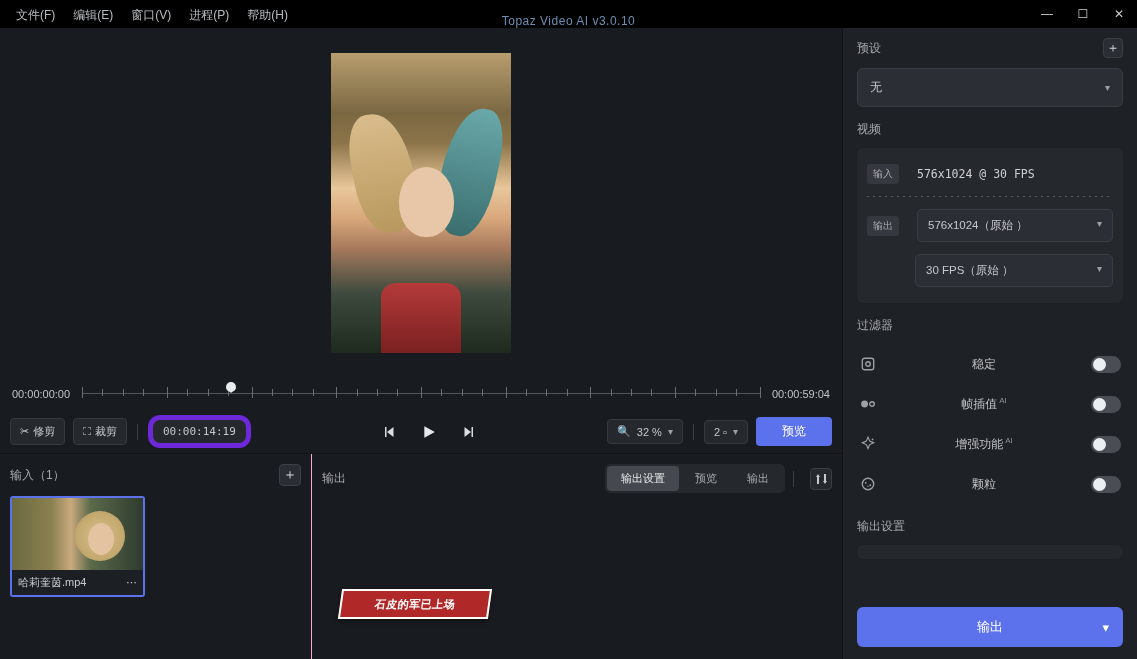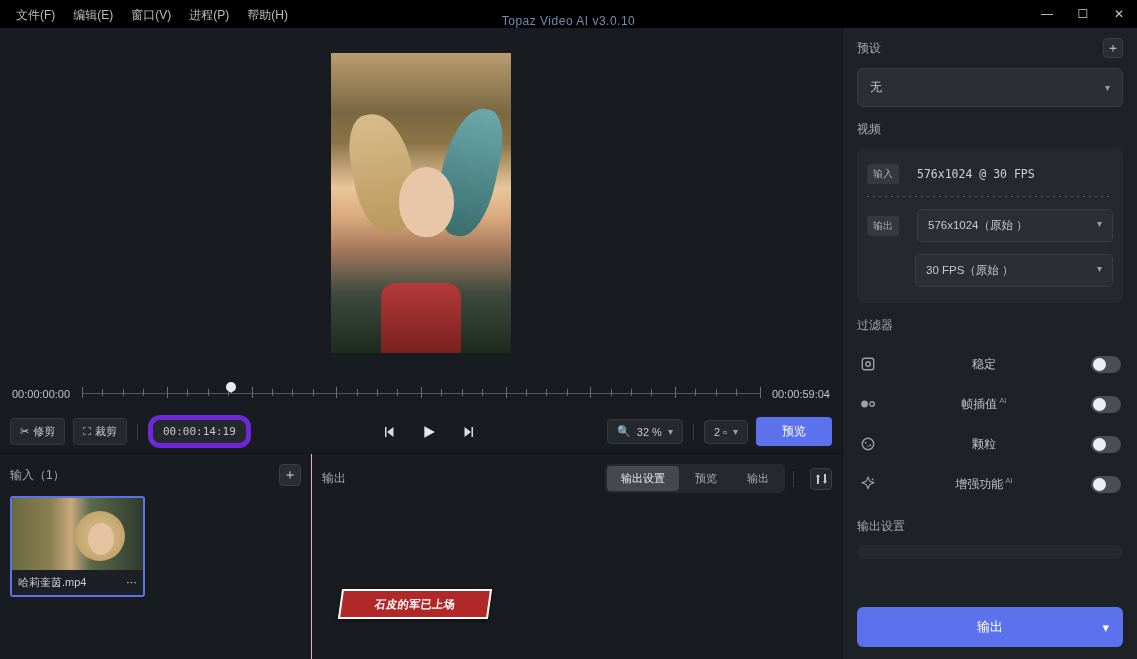--- a/index.html
+++ b/index.html
@@ -310,42 +310,42 @@
           </span>
           <span class="filter-label">
             <span>帧插值</span><span class="ai-badge">AI</span>
           </span>
           <div class="toggle"></div>
         </div>
 
         <div class="filter-row">
           <span class="filter-icon">
             <svg class="icon" viewBox="0 0 14 14" style="width:16px;height:16px">
+                <path d="M7 1l1.5 3.5L12 6l-3.5 1.5L7 11l-1.5-3.5L2 6l3.5-1.5z" fill="none" stroke="#9ea1a6" stroke-width="1"></path>
+                <circle cx="11" cy="3" r="0.8" fill="#9ea1a6"></circle>
+              </svg>
+          </span>
+          <span class="filter-label">
+            <span>增强功能</span><span class="ai-badge">AI</span>
+          </span>
+          <div class="toggle"></div>
+        </div>
+
+        <div class="filter-row">
+          <span class="filter-icon">
+            <svg class="icon" viewBox="0 0 14 14" style="width:16px;height:16px">
                 <circle cx="7" cy="7" r="5" fill="none" stroke="#9ea1a6" stroke-width="1.2"></circle>
                 <circle cx="5" cy="6" r="0.8" fill="#9ea1a6"></circle>
                 <circle cx="9" cy="8" r="0.8" fill="#9ea1a6"></circle>
                 <circle cx="7" cy="9" r="0.6" fill="#9ea1a6"></circle>
               </svg>
           </span>
           <span class="filter-label">颗粒</span>
           <div class="toggle"></div>
         </div>
-
-        <div class="filter-row">
-          <span class="filter-icon">
-            <svg class="icon" viewBox="0 0 14 14" style="width:16px;height:16px">
-                <path d="M7 1l1.5 3.5L12 6l-3.5 1.5L7 11l-1.5-3.5L2 6l3.5-1.5z" fill="none" stroke="#9ea1a6" stroke-width="1"></path>
-                <circle cx="11" cy="3" r="0.8" fill="#9ea1a6"></circle>
-              </svg>
-          </span>
-          <span class="filter-label">
-            <span>增强功能</span><span class="ai-badge">AI</span>
-          </span>
-          <div class="toggle"></div>
-        </div>
       </div>
 
       <div class="rp-section">
         <div class="rp-header">
             <span>输出设置</span>
           </div>
         <div class="rp-box" style="height:14px;padding:6px"></div>
       </div>
     </div>
 

